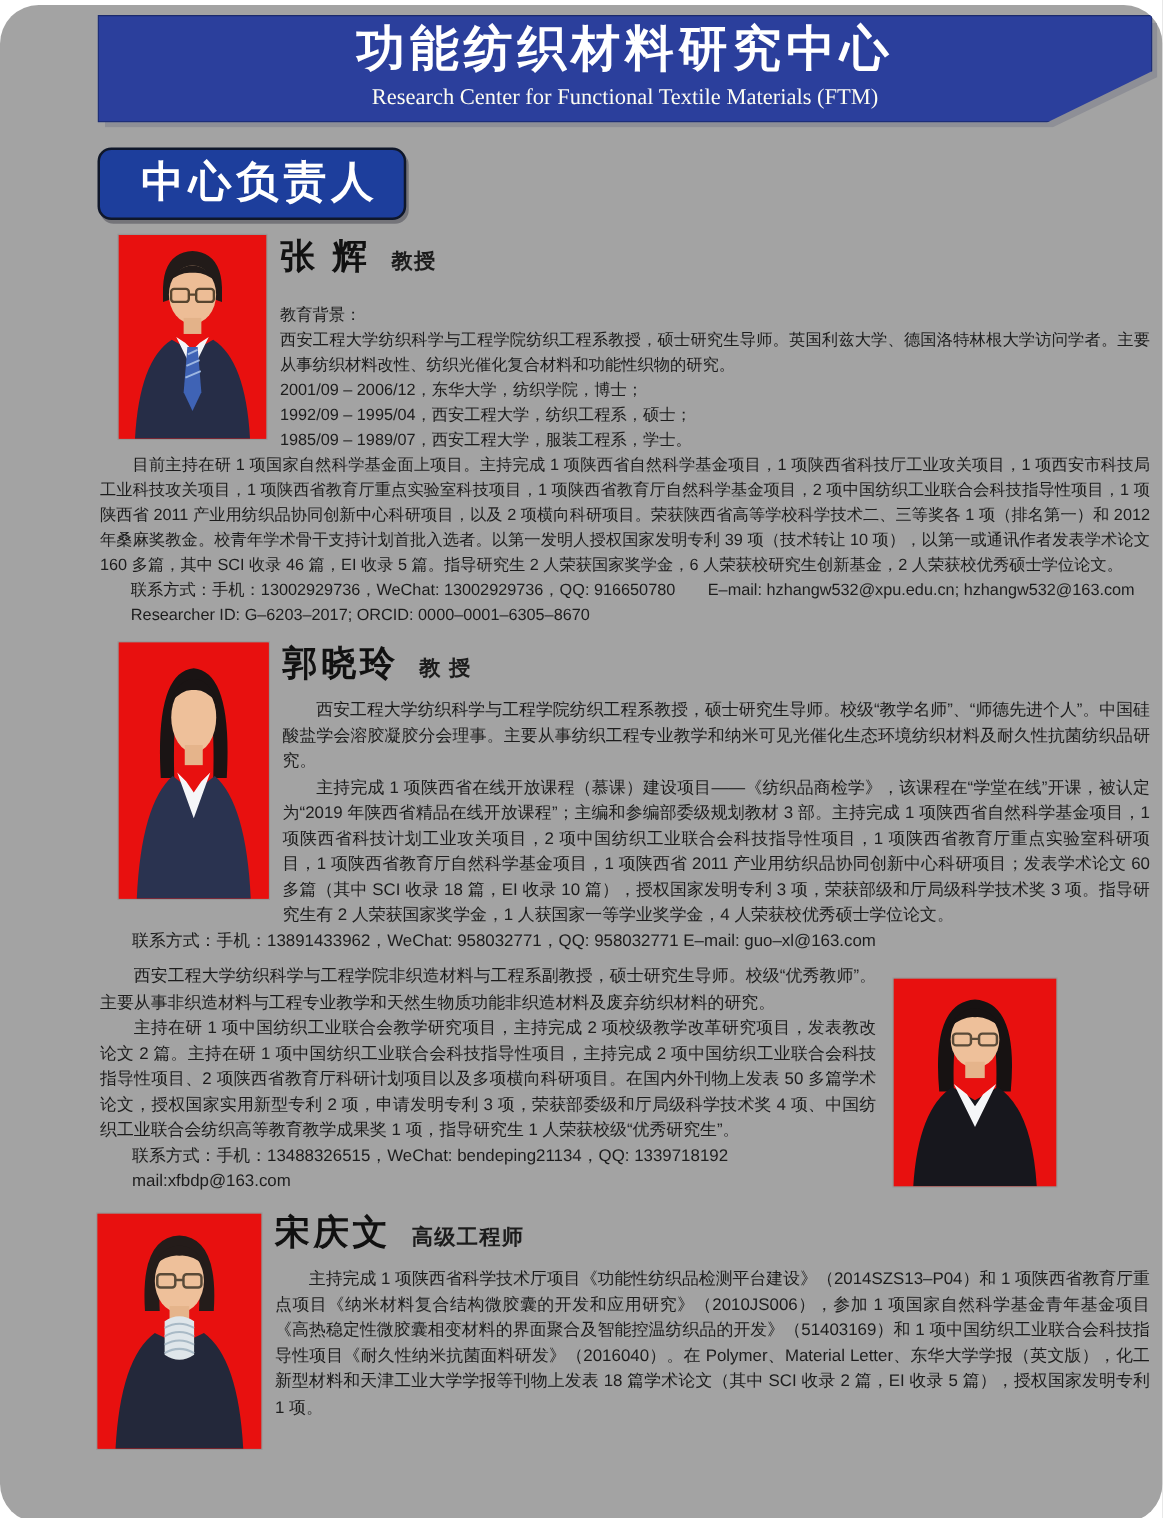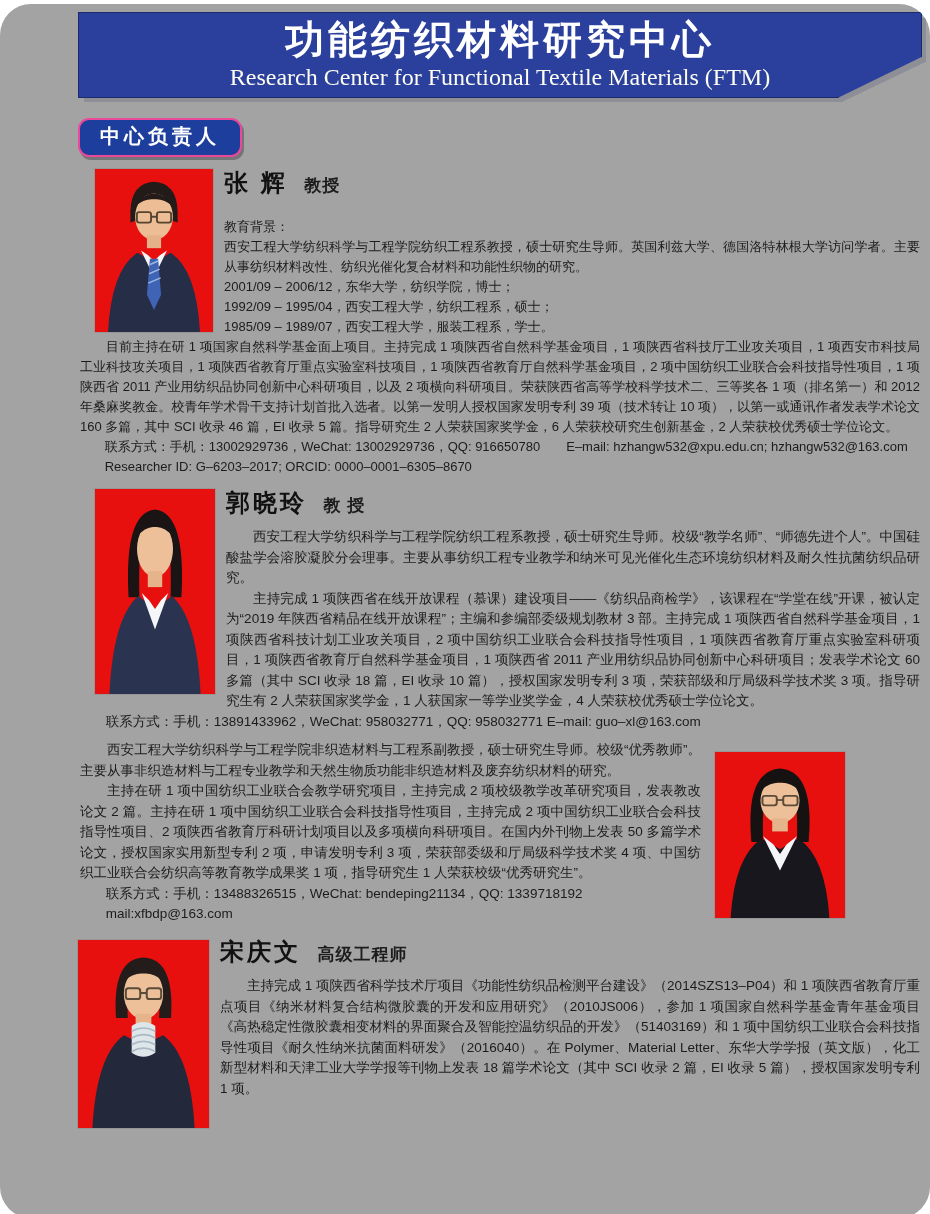--- a/index.html
+++ b/index.html
@@ -11,42 +11,42 @@
 
   
   .banner-wrap { position:relative; margin:8px 10px 0 78px; width:842px; height:84px; }
   .banner-shadow, .banner {
     position:absolute; left:0; top:0; width:100%; height:100%;
     clip-path:polygon(0 0,100% 0,100% 52%,90% 100%,0 100%);
   }
   .banner-shadow { background:#8e8f96; transform:translate(6px,6px); }
   .banner { background:#2b3f9c; border:1px solid #1b2a6b; text-align:center; }
   .banner-cn { margin-top:4px; font-size:39px; font-weight:bold; color:#ffffff; letter-spacing:4px; line-height:46px; }
-  .banner-en { font-family:"Liberation Serif","DejaVu Serif",serif; font-size:24px; color:#fdfdf2; line-height:28px; }
+  .banner-en { font-family:"Liberation Serif","DejaVu Serif",serif; font-size:18px; color:#fdfdf2; line-height:28px; }
 
   
   .badge-row { margin:22px 0 0 78px; }
   .badge {
     display:inline-block; background:#1d3e9c; color:#ffffff;
-    font-size:20px; font-weight:bold; letter-spacing:4px;
-    padding:3px 20px 5px 20px; border-radius:11px;
-    border:2px solid #ec4899; box-shadow:2px 3px 0 rgba(60,60,70,.45);
+    font-size:34px; font-weight:bold; letter-spacing:4px;
+    padding:3px 20px 5px 33px; border-radius:11px;
+    border:2px solid #0f172a; box-shadow:2px 3px 0 rgba(60,60,70,.45);
   }
 
   
   .profile { display:flow-root; margin:8px 10px 0 80px; width:840px; text-align:justify; }
   .bio { margin:0; font-size:13.5px; line-height:20.5px; }
   .director .bio { font-size:13px; line-height:20px; }
   .indent { text-indent:2em; }
   .edu-head { padding-left:2.3em; margin-top:10px; }
   .edu-line { padding-left:2.3em; }
   .contact-line { padding-left:1.9em; text-align:left; }
 
   .name-row { padding:2px 0 8px 0; }
-  .p-name { font-size:24px; font-weight:bold; letter-spacing:3px; color:#111; }
+  .p-name { font-size:28px; font-weight:bold; letter-spacing:3px; color:#111; }
   .p-title { font-size:17px; font-weight:bold; margin-left:12px; letter-spacing:1px; }
   .song .name-row { padding-left:26px; }
 
   
   .photo { background:#e8100f; box-shadow:0 0 0 1px rgba(0,0,0,.08); }
   .photo svg { display:block; width:100%; height:100%; }
   .photo-zhang { float:left; width:118px; height:163px; margin:4px 11px 4px 15px; }
   .photo-guo   { float:left; width:120px; height:205px; margin:4px 11px 4px 15px; }
   .photo-ben   { float:right; width:130px; height:166px; margin:12px 75px 8px 14px; }
   .photo-song  { float:left; width:131px; height:188px; margin:6px 11px 4px -2px; }

